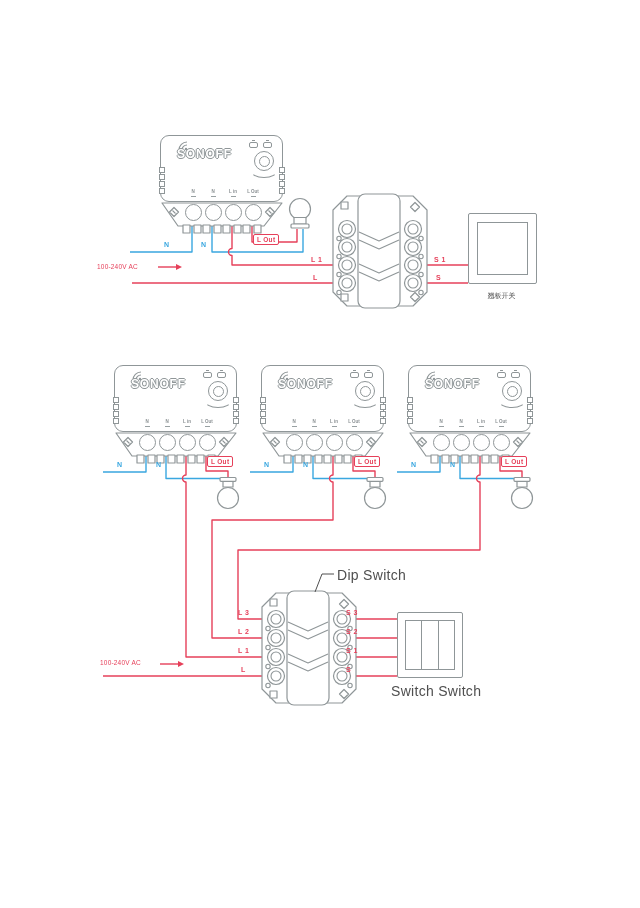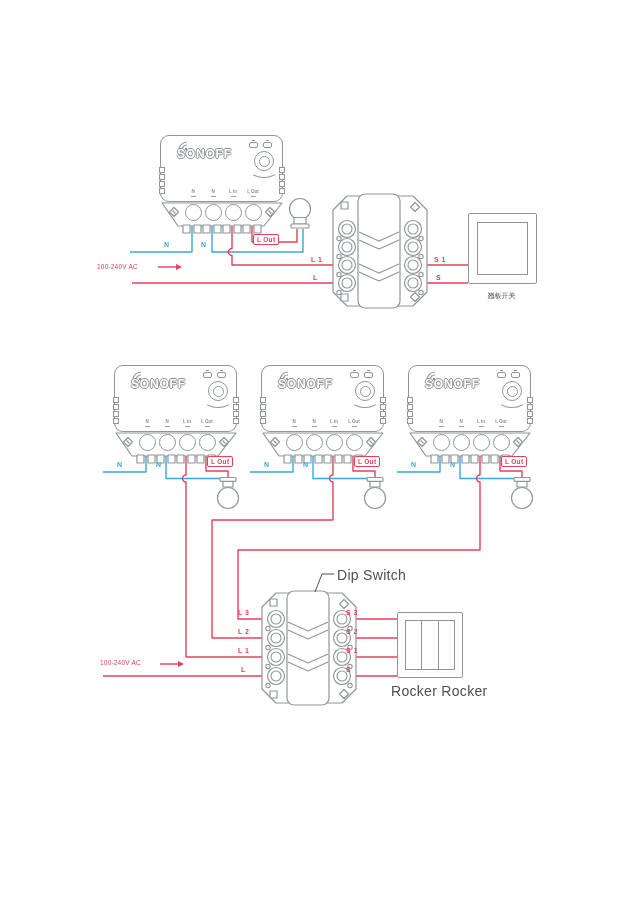--- a/index.html
+++ b/index.html
@@ -414,15 +414,15 @@
   <div class="lbl lred" style="left:238px;top:609px;">L 3</div>
   <div class="lbl lred" style="left:238px;top:628px;">L 2</div>
   <div class="lbl lred" style="left:238px;top:647px;">L 1</div>
   <div class="lbl lred" style="left:241px;top:666px;">L</div>
   <div class="lbl lred" style="left:346px;top:609px;">S 3</div>
   <div class="lbl lred" style="left:346px;top:628px;">S 2</div>
   <div class="lbl lred" style="left:346px;top:647px;">S 1</div>
   <div class="lbl lred" style="left:346px;top:666px;">S</div>
 
   <div class="lbl caption" style="left:337px;top:567px;">Dip Switch</div>
-  <div class="lbl caption" style="left:391px;top:683px;width:80px;text-align:center;">Rocker Rocker</div>
+  <div class="lbl caption" style="left:391px;top:683px;width:80px;text-align:center;">Switch Switch</div>
 
 </div>
 
 </body></html>

